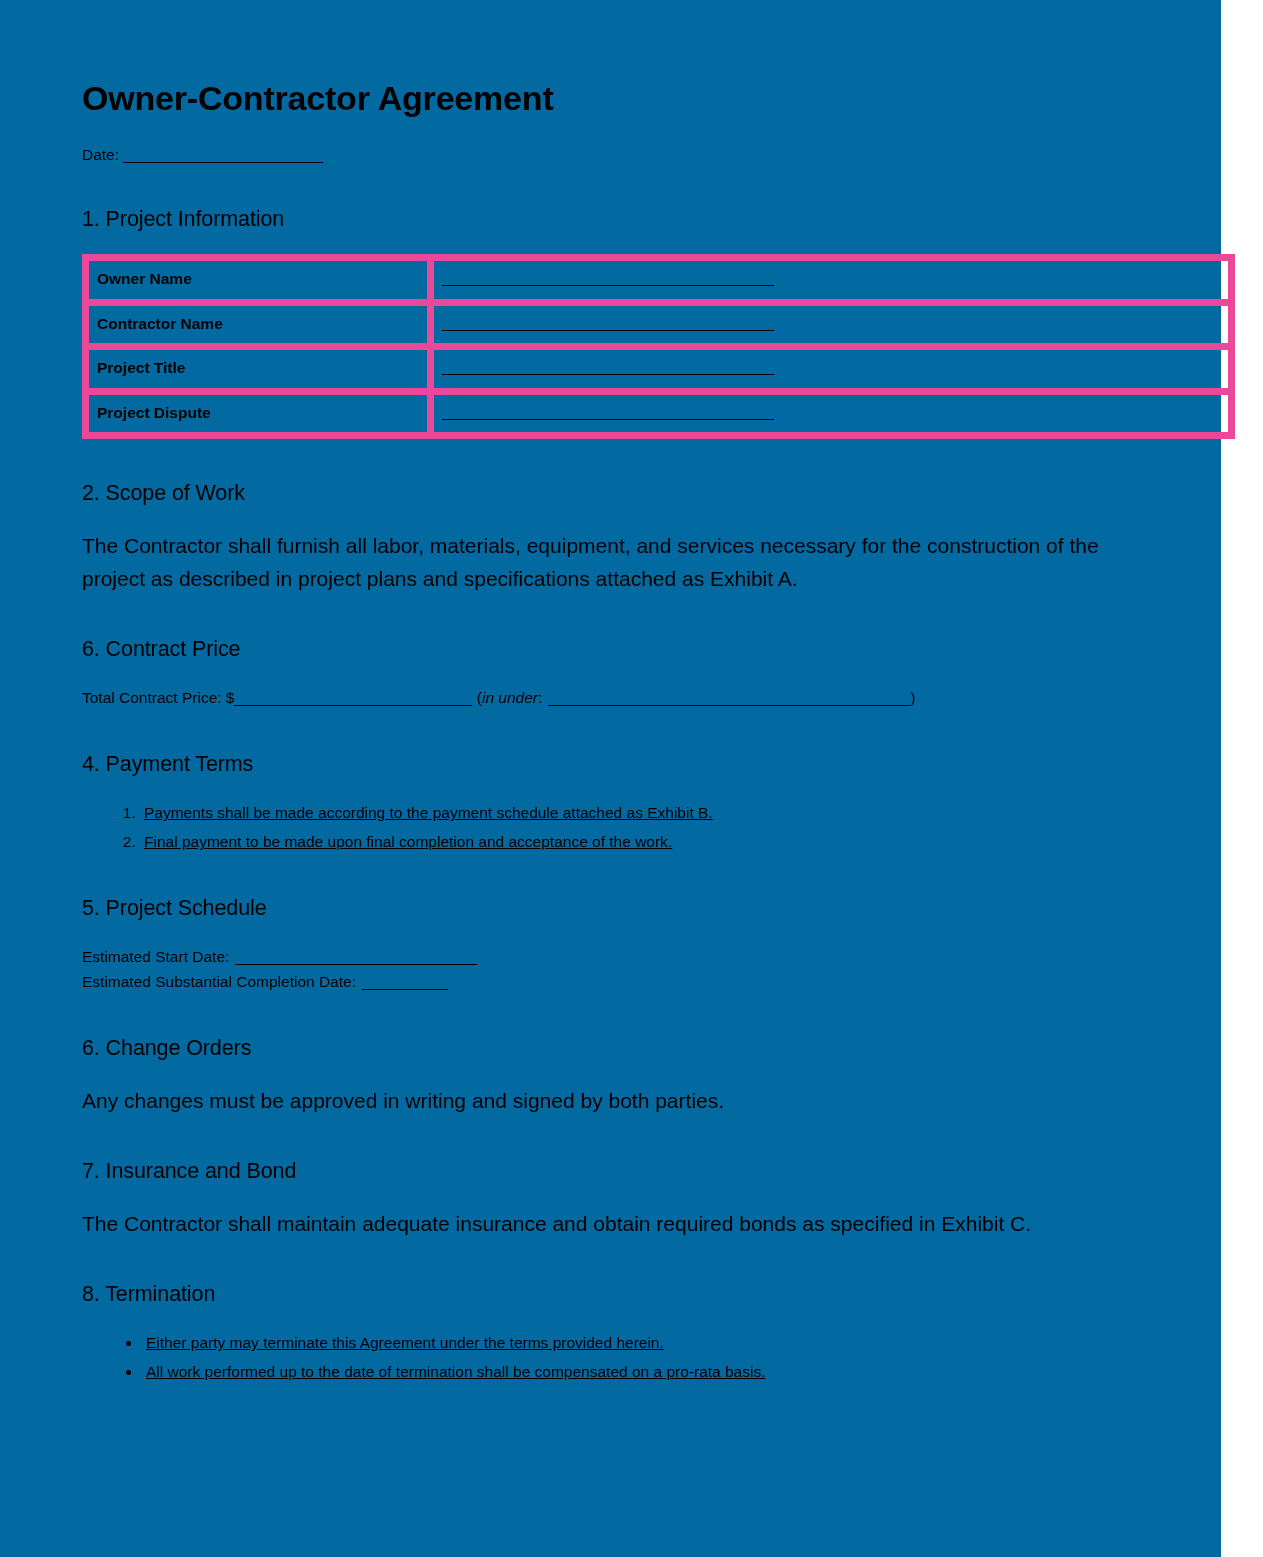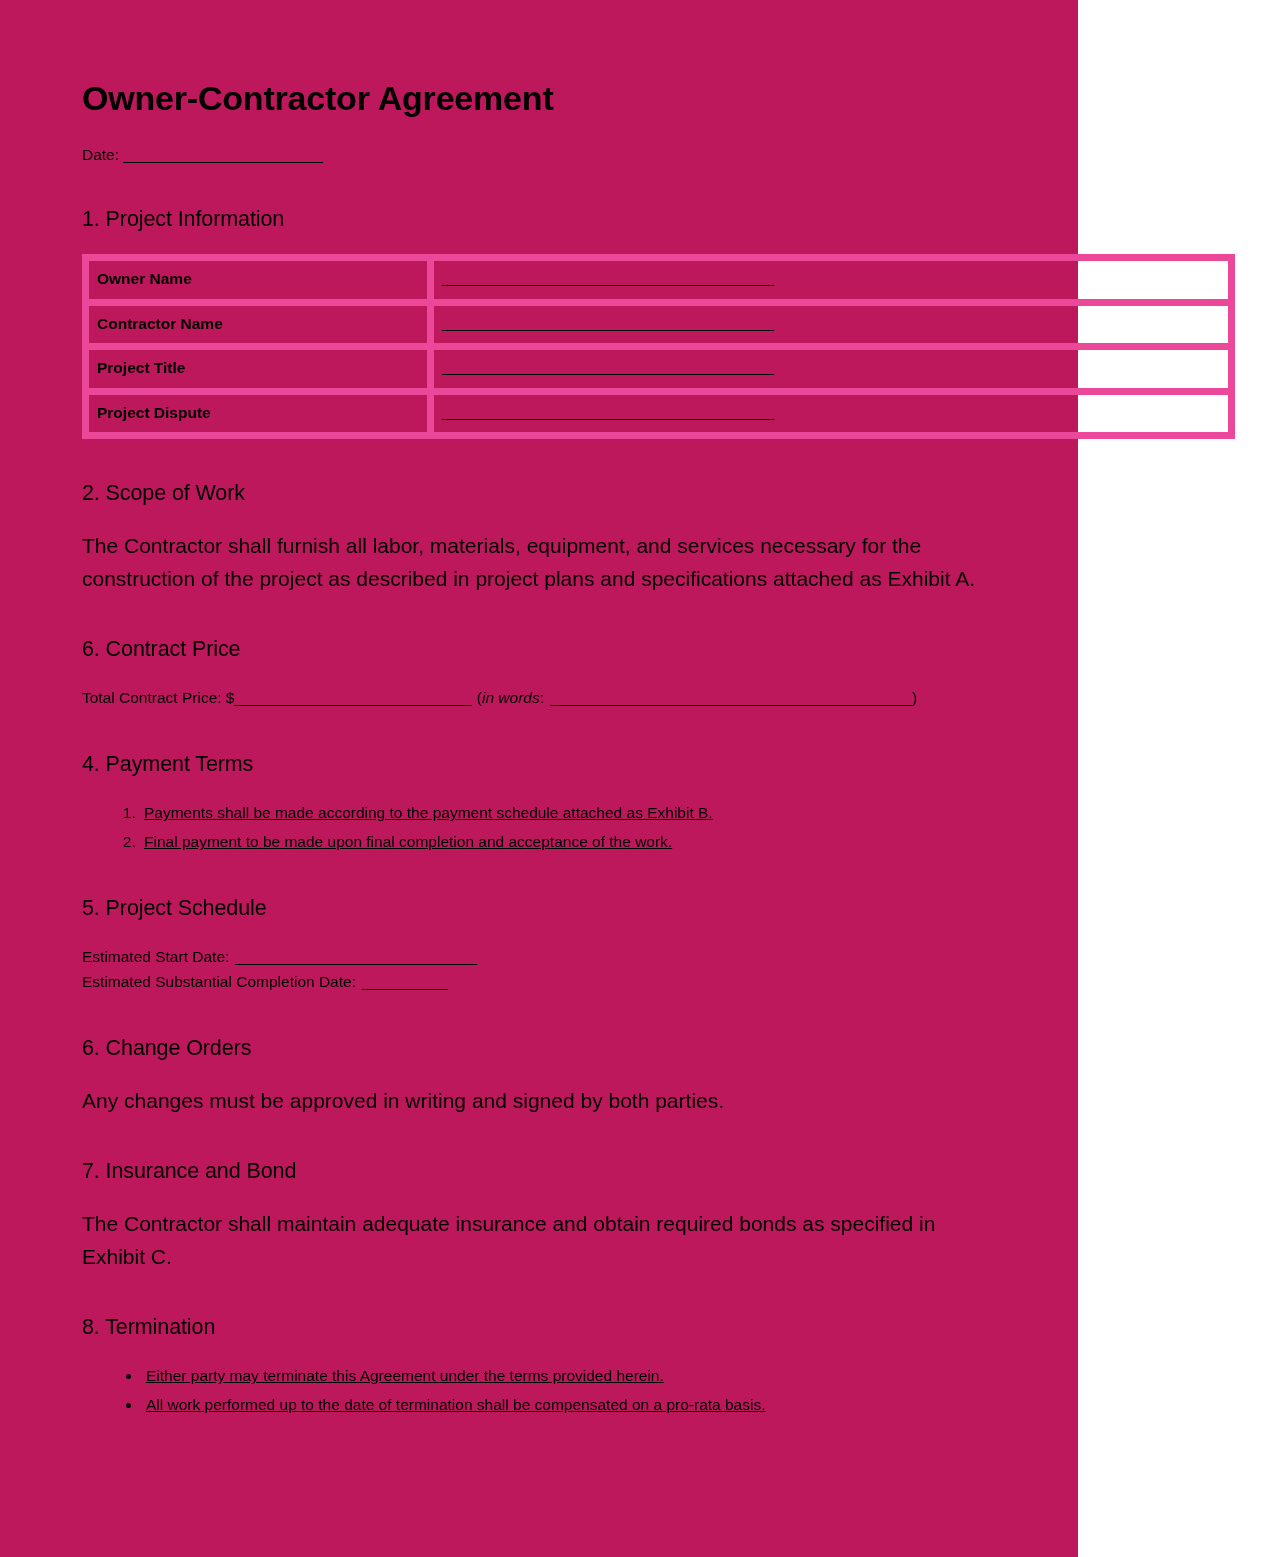--- a/index.html
+++ b/index.html
@@ -10,24 +10,24 @@
   }
   body {
     width: 1263px;
     min-height: 1557px;
     font-family: "Liberation Sans", sans-serif;
     color: #000000;
     -webkit-font-smoothing: antialiased;
   }
   .page {
     box-sizing: border-box;
-    width: 1078px;
+    width: 1221px;
     min-height: 1557px;
     padding: 78px 80px 16px 82px;
-    background: #be185d;
+    background: #0369a1;
   }
 
   
   .doc-title {
     font-size: 34px;
     font-weight: bold;
     line-height: 1.18;
     letter-spacing: -0.2px;
     margin: 0 0 26px 0;
   }
@@ -170,21 +170,21 @@
   </div>
 
   <div class="section">
     <h2 class="section-heading">2. Scope of Work</h2>
     <p class="body-text">The Contractor shall furnish all labor, materials, equipment, and services necessary for the construction of the project as described in project plans and specifications attached as Exhibit A.</p>
   </div>
 
   <div class="section">
     <h2 class="section-heading">6. Contract Price</h2>
     <p class="line-row price-line"><span>Total Contract Price: $</span><span class="rule rule-price"></span>
-      <span>(</span><i>in words</i><span>:</span><span class="rule rule-words"></span><span>)</span></p>
+      <span>(</span><i>in under</i><span>:</span><span class="rule rule-words"></span><span>)</span></p>
   </div>
 
   <div class="section">
     <h2 class="section-heading">4. Payment Terms</h2>
     <ol class="num-list">
       <li>Payments shall be made according to the payment schedule attached as Exhibit B.</li>
       <li>Final payment to be made upon final completion and acceptance of the work.</li>
     </ol>
   </div>
 

